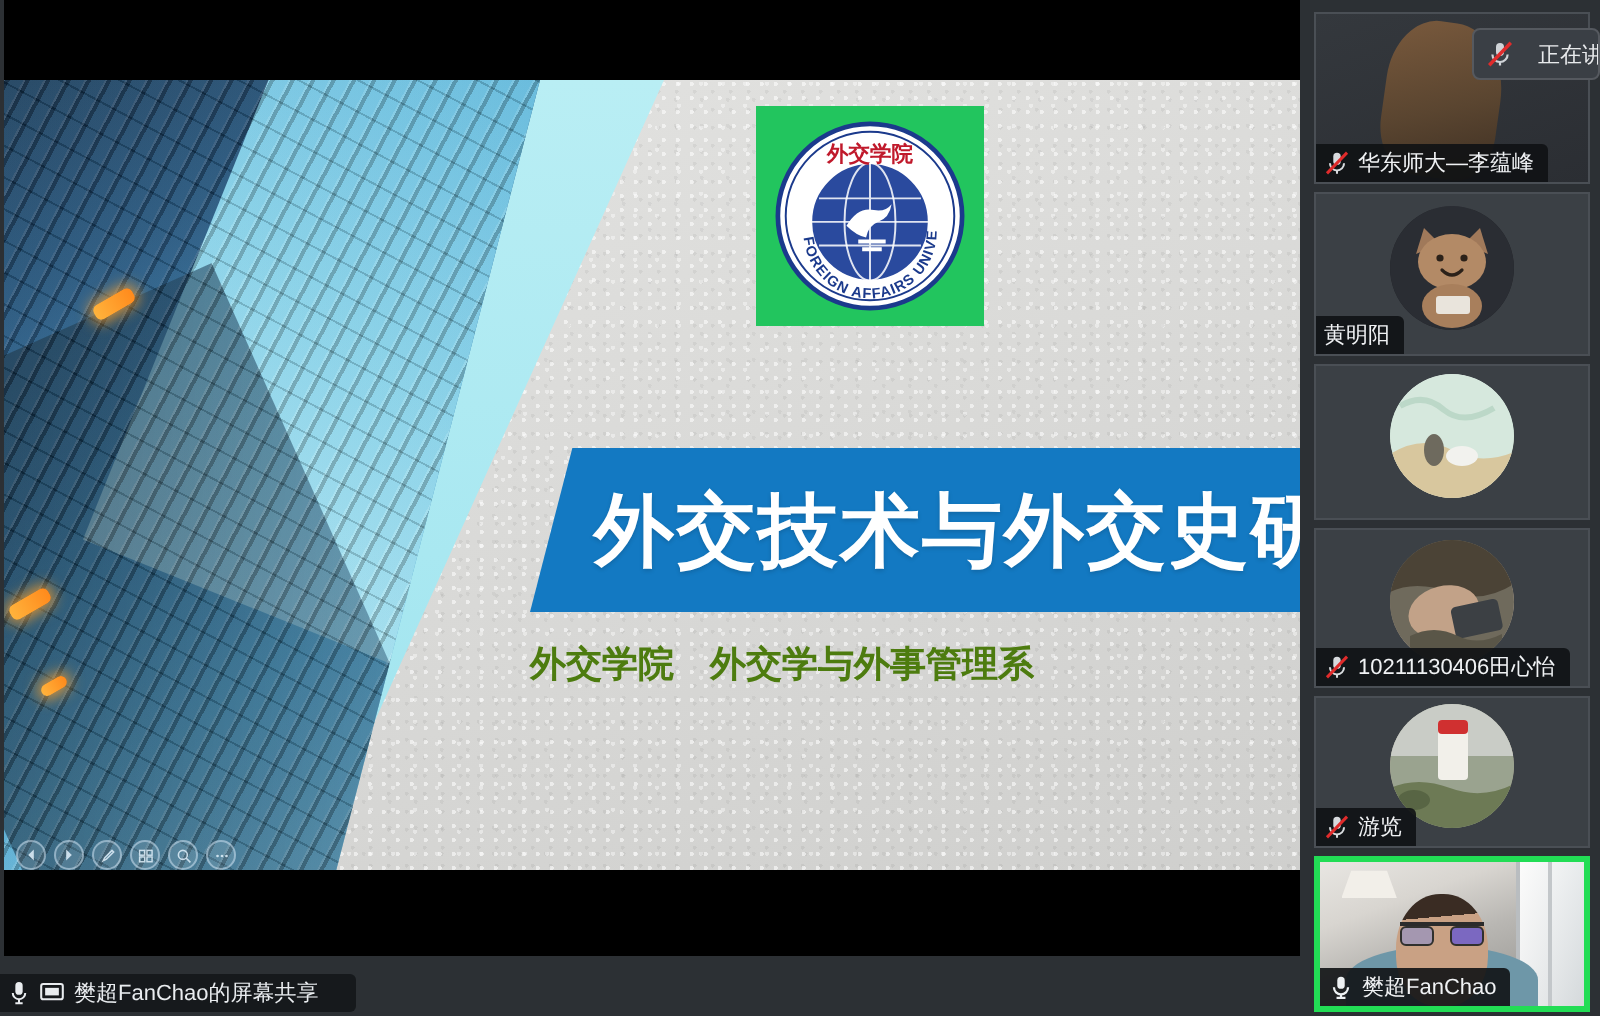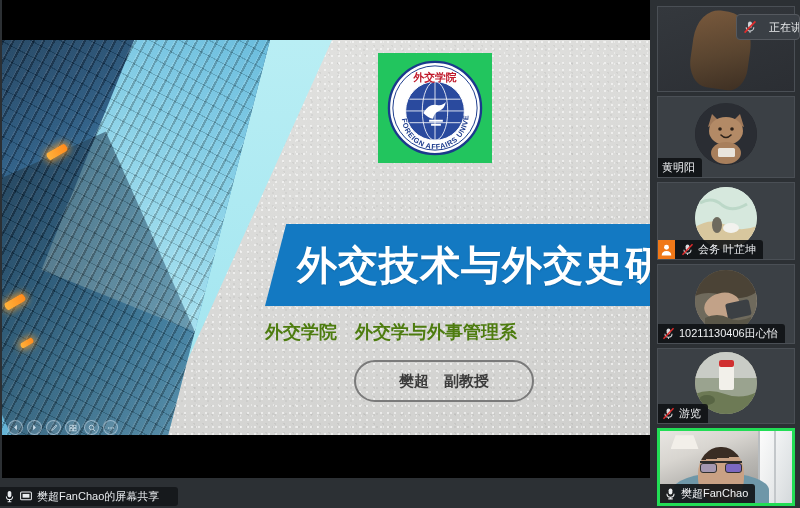--- a/index.html
+++ b/index.html
@@ -395,21 +395,20 @@
             </svg>
           </div>
         </div>
 
         <div class="title-banner">
           <span class="title-text">外交技术与外交史研究</span>
         </div>
 
         <div class="subtitle">外交学院　外交学与外事管理系</div>
 
-        <div class="presenter-pill">樊超　副教授</div>
       </div>
 
       <div class="ppt-toolbar">
         <div class="ppt-btn">
           <svg width="7" height="7" viewBox="0 0 10 10">
               <path d="M7 1 L3 5 L7 9 Z" fill="currentColor"></path>
             </svg>
         </div>
         <div class="ppt-btn">
           <svg width="7" height="7" viewBox="0 0 10 10">
@@ -462,20 +461,31 @@
       <span class="label">樊超FanChao的屏幕共享</span>
     </div>
   </div>
 
   <div class="panel">
 
     <div class="tile" style="top:6px;height:86px;">
       <div class="tile-video" style="background:linear-gradient(160deg,#34383d 0%,#2b2e33 100%);">
         <div class="hand-shape" style="left:34px;top:4px;bottom:auto;"></div>
       </div>
+      <div class="name-chip">
+        <span class="mini-icon">
+          <svg width="13" height="13" viewBox="0 0 14 14">
+            <rect x="5" y="1.5" width="4" height="6.5" rx="2" fill="#d8dbde"></rect>
+            <path d="M3.2 7.2 a3.8 3.8 0 0 0 7.6 0" fill="none" stroke="#d8dbde" stroke-width="1.1"></path>
+            <path d="M7 11 V12.8" stroke="#d8dbde" stroke-width="1.1"></path>
+            <path d="M1.6 12.6 L12.4 1.4" stroke="#e02b2b" stroke-width="1.6"></path>
+          </svg>
+        </span>
+        <span class="nm">华东师大—李蕴峰</span>
+      </div>
     </div>
 
     <div class="tile" style="top:96px;height:82px;">
       <div class="tile-video">
         <div class="avatar-circle av-cat">
           <svg viewBox="0 0 62 62" width="62" height="62">
             <circle cx="31" cy="31" r="31" fill="#2a2d33"></circle>
             <path d="M13 24 L17 11 L25 19 Z" fill="#a0795a"></path>
             <path d="M49 24 L45 11 L37 19 Z" fill="#a0795a"></path>
             <ellipse cx="31" cy="28" rx="17" ry="14" fill="#b38a66"></ellipse>
@@ -497,37 +507,20 @@
         <div class="avatar-circle av-land">
           <svg viewBox="0 0 62 62" width="62" height="62">
             <circle cx="31" cy="31" r="31" fill="#d6e8dd"></circle>
             <path d="M0 40 q16 -10 31 -2 q14 8 31 1 V62 H0 Z" fill="#d8c79e"></path>
             <ellipse cx="22" cy="38" rx="5" ry="8" fill="#6e6a5e"></ellipse>
             <ellipse cx="36" cy="41" rx="8" ry="5" fill="#f2f2ee"></ellipse>
             <path d="M5 16 q12 -7 22 2 q10 8 25 -1" fill="none" stroke="#bcd8c8" stroke-width="3"></path>
           </svg>
         </div>
       </div>
-      <div class="name-chip">
-        <span class="host-badge">
-          <svg width="11" height="12" viewBox="0 0 12 13">
-            <circle cx="6" cy="3.6" r="2.7" fill="#ffffff"></circle>
-            <path d="M0.8 12.6 q0 -5 5.2 -5 q5.2 0 5.2 5 Z" fill="#ffffff"></path>
-          </svg>
-        </span>
-        <span class="mini-icon">
-          <svg width="13" height="13" viewBox="0 0 14 14">
-            <rect x="5" y="1.5" width="4" height="6.5" rx="2" fill="#d8dbde"></rect>
-            <path d="M3.2 7.2 a3.8 3.8 0 0 0 7.6 0" fill="none" stroke="#d8dbde" stroke-width="1.1"></path>
-            <path d="M7 11 V12.8" stroke="#d8dbde" stroke-width="1.1"></path>
-            <path d="M1.6 12.6 L12.4 1.4" stroke="#e02b2b" stroke-width="1.6"></path>
-          </svg>
-        </span>
-        <span class="nm">会务 叶芷坤</span>
-      </div>
     </div>
 
     <div class="tile" style="top:264px;height:80px;">
       <div class="tile-video">
         <div class="avatar-circle av-hand">
           <svg viewBox="0 0 62 62" width="62" height="62">
             <circle cx="31" cy="31" r="31" fill="#6f6a5c"></circle>
             <path d="M0 0 H62 V22 q-16 10 -31 4 Q12 20 0 26 Z" fill="#4b4336"></path>
             <ellipse cx="27" cy="36" rx="18" ry="13" fill="#c2a288" transform="rotate(-14 27 36)"></ellipse>
             <rect x="30" y="34" width="24" height="16" rx="2.5" fill="#3c4044" transform="rotate(-12 30 34)"></rect>

